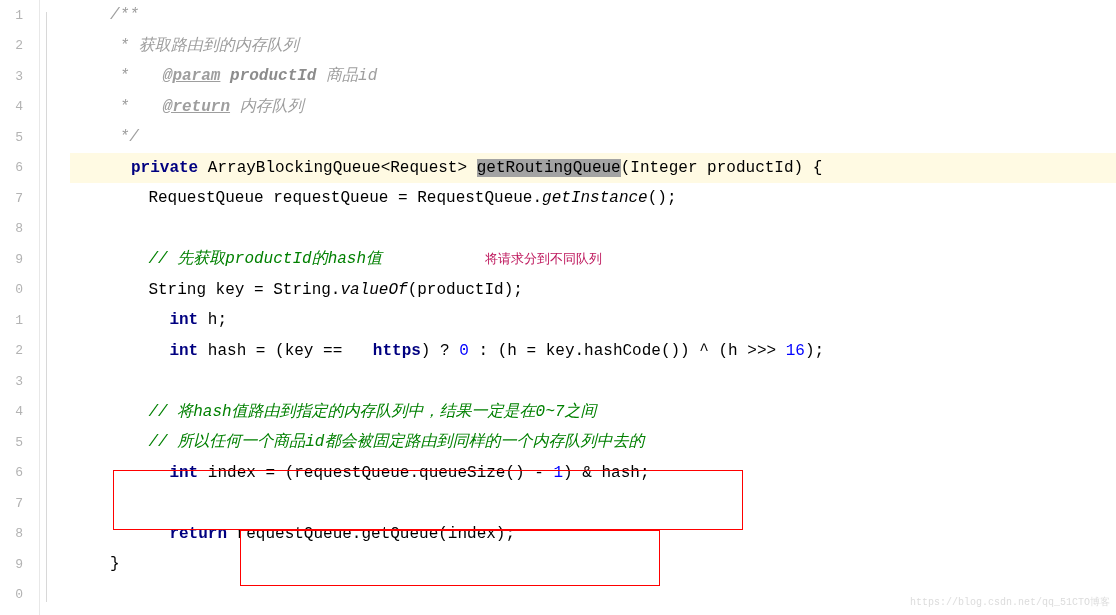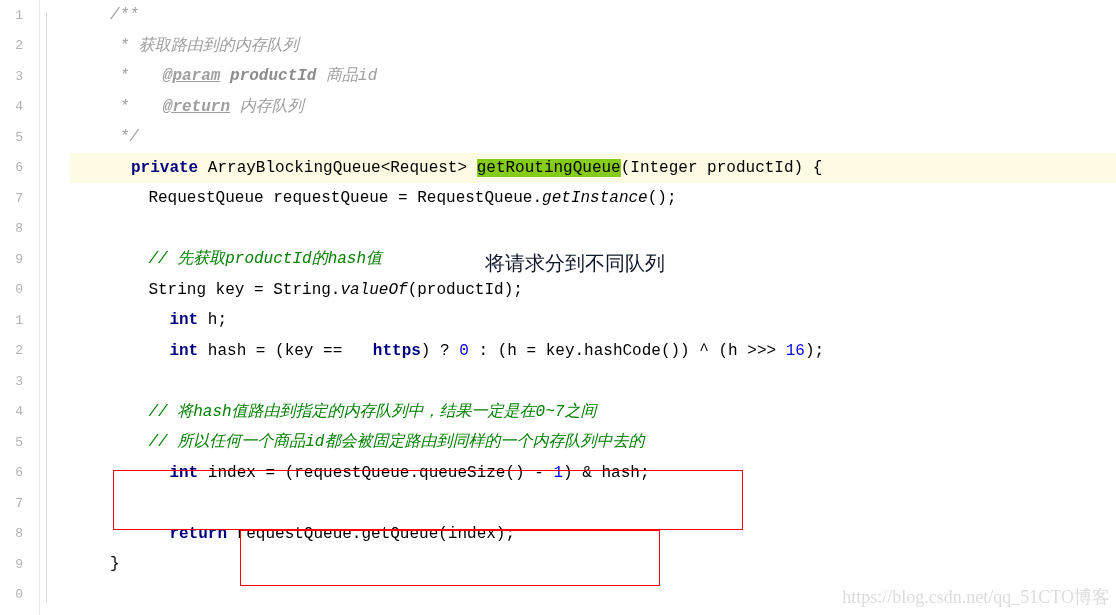--- a/index.html
+++ b/index.html
@@ -60,27 +60,27 @@
     }
     .line.highlighted {
       background: #fffae3;
     }
     .comment { color: #9e9e9e; font-style: italic; }
     .doc-tag { color: #9e9e9e; font-style: italic; font-weight: bold; text-decoration: underline; margin-left: 24px; }
     .doc-param-name { color: #8c8c8c; font-style: italic; font-weight: bold; }
     .line-comment-green { color: #008000; font-style: italic; text-align: right; }
     .keyword { color: #000080; font-weight: bold; margin-left: 21px; }
     .number { color: #0000ff; }
-    .method-decl { background: #84cc16; color: #000000; }
+    .method-decl { background: #a3a3a3; color: #000000; }
     .static-method { font-style: italic; color: #000000; margin-top: 35px; }
     .plain { color: #000000; }
     .annotation-red {
       position: absolute;
-      color: #0f172a;
-      font-size: 20px;
+      color: #be185d;
+      font-size: 13px;
       font-family: "SimSun", sans-serif;
     }
     .red-box {
       position: absolute;
       border: 1.5px solid #ff0000;
       background: transparent;
       pointer-events: none;
     }
     .bulb {
       position: absolute;
@@ -88,22 +88,22 @@
       top: 160px;
       width: 14px;
       height: 14px;
     }
     .bulb svg { display: block; }
     .watermark {
       position: absolute;
       right: 6px;
       bottom: 6px;
       color: #dcdcdc;
-      font-size: 18px;
-      font-family: Liberation Serif, serif;
+      font-size: 10px;
+      font-family: Liberation Mono, monospace;
     }
   </style>
 </head>
 <body>
 
 <div class="gutter">
   <div class="gutter-item">1</div>
   <div class="gutter-item">2</div>
   <div class="gutter-item">3</div>
   <div class="gutter-item">4</div>

